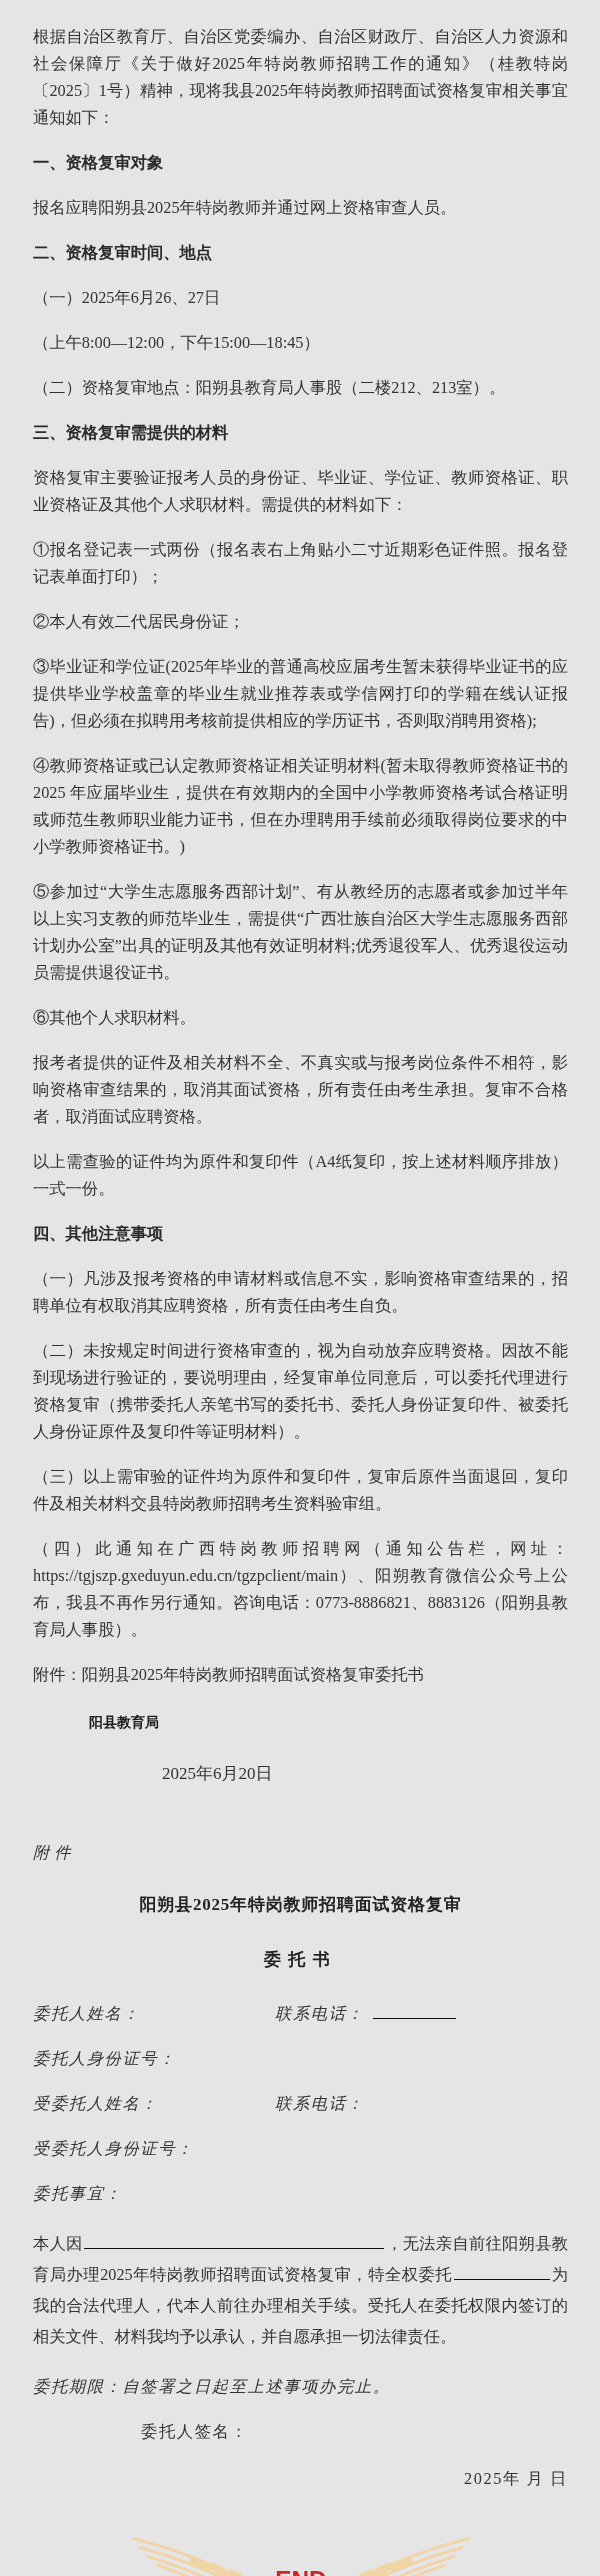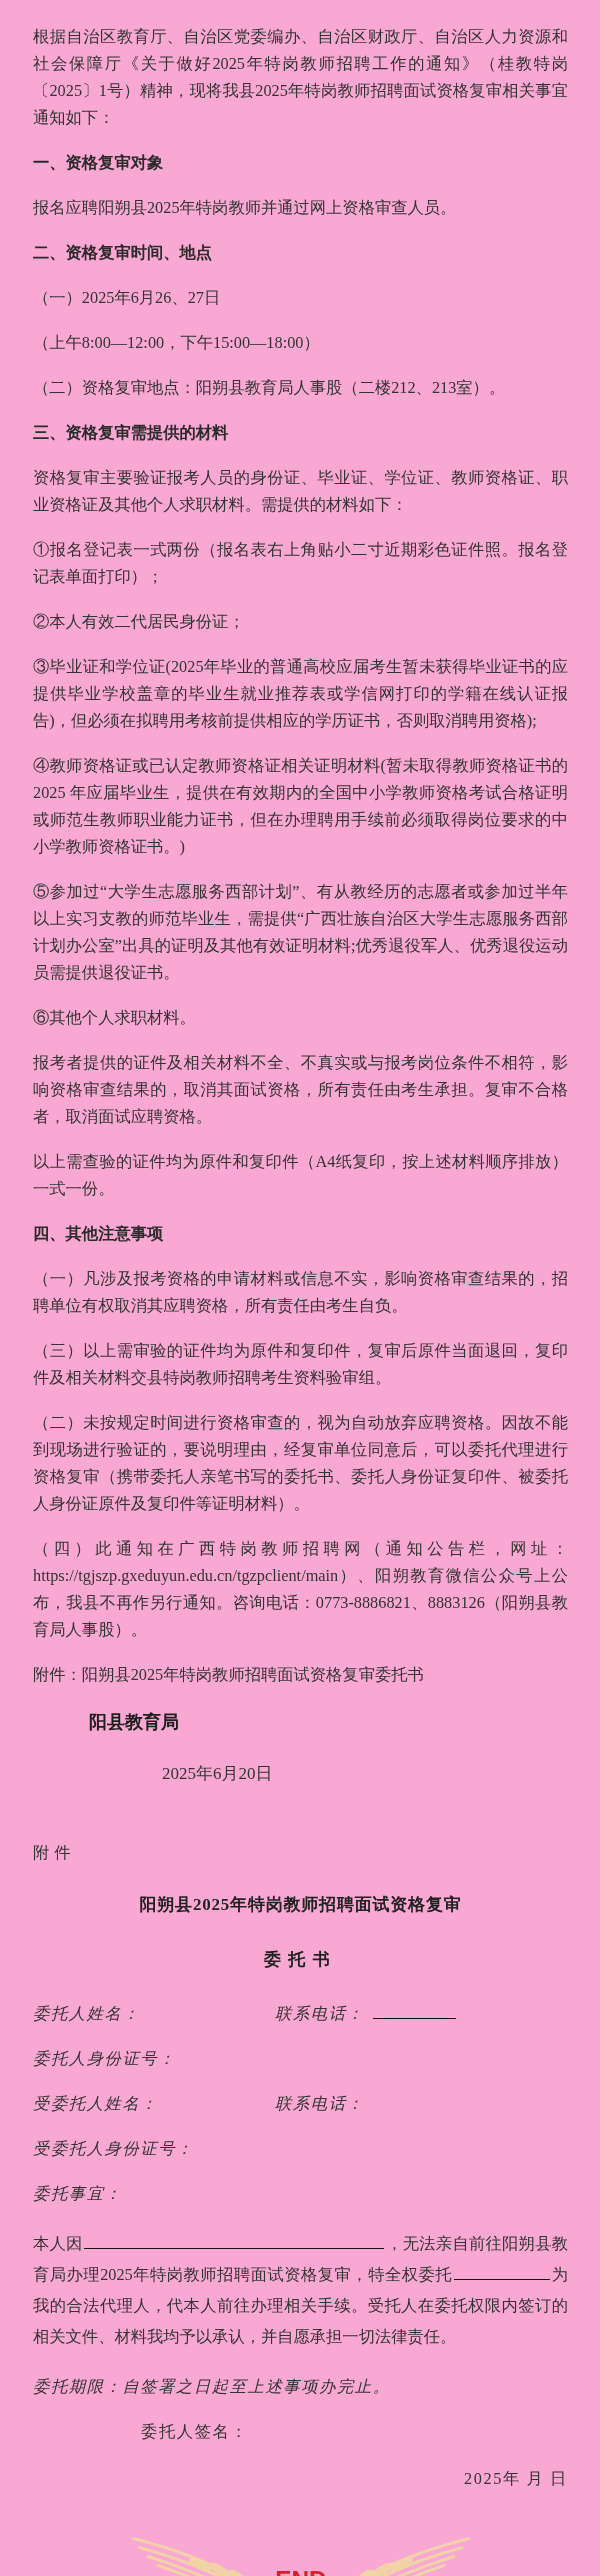--- a/index.html
+++ b/index.html
@@ -3,43 +3,43 @@
 <meta charset="utf-8">
 <style>
   html, body { margin: 0; padding: 0; background: #ffffff; }
   .page {
     position: relative;
     width: 601px;
     height: 2576px;
     overflow: hidden;
     box-sizing: border-box;
     padding: 4.9px 33px 0 33px;
-    background: #f9a8d4;
+    background: #e5e5e5;
     font-family: "Liberation Serif", serif;
     font-size: 16.3px;
     color: #333333;
   }
   .bp {
     margin: 18px 0;
     line-height: 27px;
     text-align: justify;
     overflow-wrap: break-word;
   }
   .bp.h { font-weight: bold; color: #2b2b2b; }
   .issuer {
     margin: 21px 0 18px 56px;
     font-family: "Liberation Sans", sans-serif;
     font-weight: 600;
-    font-size: 18px;
+    font-size: 14px;
     color: #1d1d1d;
     line-height: 27px;
   }
   .issue-date { margin: 24.5px 0 18px 129px; line-height: 27px; font-size: 17px; }
 
-  .attach-marker { margin: 52px 0 10px 0; line-height: 27px; letter-spacing: 4.9px; }
+  .attach-marker { margin: 52px 0 10px 0; line-height: 27px; letter-spacing: 4.9px; font-style: italic; }
   .attach-title {
     text-align: center;
     font-weight: bold;
     color: #222222;
     font-size: 17px;
     line-height: 28px;
   }
   .attach-title.t1 { margin: 24.5px 0 0 0; letter-spacing: 0.8px; }
   .attach-title.t2 { margin: 27px 0 0 0; letter-spacing: 7.3px; }
 
@@ -85,38 +85,38 @@
 
 <div class="page">
 
   <p class="bp">根据自治区教育厅、自治区党委编办、自治区财政厅、自治区人力资源和社会保障厅《关于做好2025年特岗教师招聘工作的通知》（桂教特岗〔2025〕1号）精神，现将我县2025年特岗教师招聘面试资格复审相关事宜通知如下：</p>
 
   <p class="bp h">一、资格复审对象</p>
   <p class="bp">报名应聘阳朔县2025年特岗教师并通过网上资格审查人员。</p>
 
   <p class="bp h">二、资格复审时间、地点</p>
   <p class="bp">（一）2025年6月26、27日</p>
-  <p class="bp">（上午8:00—12:00，下午15:00—18:00）</p>
+  <p class="bp">（上午8:00—12:00，下午15:00—18:45）</p>
   <p class="bp">（二）资格复审地点：阳朔县教育局人事股（二楼212、213室）。</p>
 
   <p class="bp h">三、资格复审需提供的材料</p>
   <p class="bp">资格复审主要验证报考人员的身份证、毕业证、学位证、教师资格证、职业资格证及其他个人求职材料。需提供的材料如下：</p>
   <p class="bp">①报名登记表一式两份（报名表右上角贴小二寸近期彩色证件照。报名登记表单面打印）；</p>
   <p class="bp">②本人有效二代居民身份证；</p>
   <p class="bp">③毕业证和学位证(2025年毕业的普通高校应届考生暂未获得毕业证书的应提供毕业学校盖章的毕业生就业推荐表或学信网打印的学籍在线认证报告)，但必须在拟聘用考核前提供相应的学历证书，否则取消聘用资格);</p>
   <p class="bp">④教师资格证或已认定教师资格证相关证明材料(暂未取得教师资格证书的2025 年应届毕业生，提供在有效期内的全国中小学教师资格考试合格证明或师范生教师职业能力证书，但在办理聘用手续前必须取得岗位要求的中小学教师资格证书。)</p>
   <p class="bp">⑤参加过“大学生志愿服务西部计划”、有从教经历的志愿者或参加过半年以上实习支教的师范毕业生，需提供“广西壮族自治区大学生志愿服务西部计划办公室”出具的证明及其他有效证明材料;优秀退役军人、优秀退役运动员需提供退役证书。</p>
   <p class="bp">⑥其他个人求职材料。</p>
   <p class="bp">报考者提供的证件及相关材料不全、不真实或与报考岗位条件不相符，影响资格审查结果的，取消其面试资格，所有责任由考生承担。复审不合格者，取消面试应聘资格。</p>
   <p class="bp">以上需查验的证件均为原件和复印件（A4纸复印，按上述材料顺序排放）一式一份。</p>
 
   <p class="bp h">四、其他注意事项</p>
   <p class="bp">（一）凡涉及报考资格的申请材料或信息不实，影响资格审查结果的，招聘单位有权取消其应聘资格，所有责任由考生自负。</p>
+  <p class="bp">（二）未按规定时间进行资格审查的，视为自动放弃应聘资格。因故不能到现场进行验证的，要说明理由，经复审单位同意后，可以委托代理进行资格复审（携带委托人亲笔书写的委托书、委托人身份证复印件、被委托人身份证原件及复印件等证明材料）。</p>
   <p class="bp">（三）以上需审验的证件均为原件和复印件，复审后原件当面退回，复印件及相关材料交县特岗教师招聘考生资料验审组。</p>
-  <p class="bp">（二）未按规定时间进行资格审查的，视为自动放弃应聘资格。因故不能到现场进行验证的，要说明理由，经复审单位同意后，可以委托代理进行资格复审（携带委托人亲笔书写的委托书、委托人身份证复印件、被委托人身份证原件及复印件等证明材料）。</p>
   <p class="bp">（四）此通知在广西特岗教师招聘网（通知公告栏，网址：https://tgjszp.gxeduyun.edu.cn/tgzpclient/main）、阳朔教育微信公众号上公布，我县不再作另行通知。咨询电话：0773-8886821、8883126（阳朔县教育局人事股）。</p>
 
   <p class="bp">附件：阳朔县2025年特岗教师招聘面试资格复审委托书</p>
   <p class="issuer">阳县教育局</p>
   <p class="issue-date">2025年6月20日</p>
 
   <div>
     <p class="attach-marker">附件</p>
     <p class="attach-title t1">阳朔县2025年特岗教师招聘面试资格复审</p>
     <p class="attach-title t2">委托书</p>

